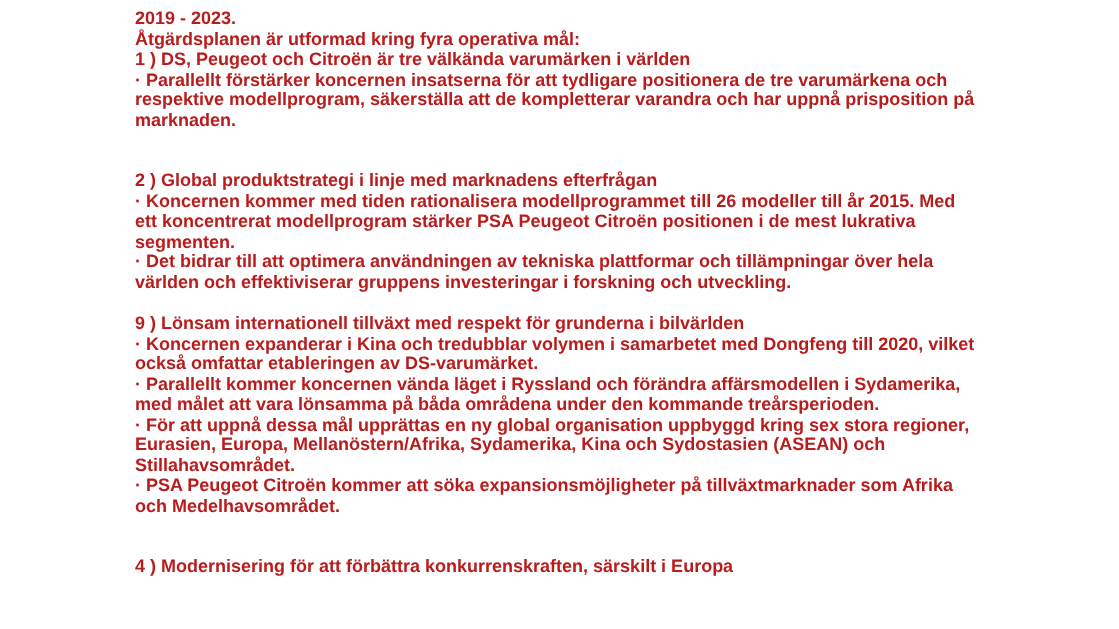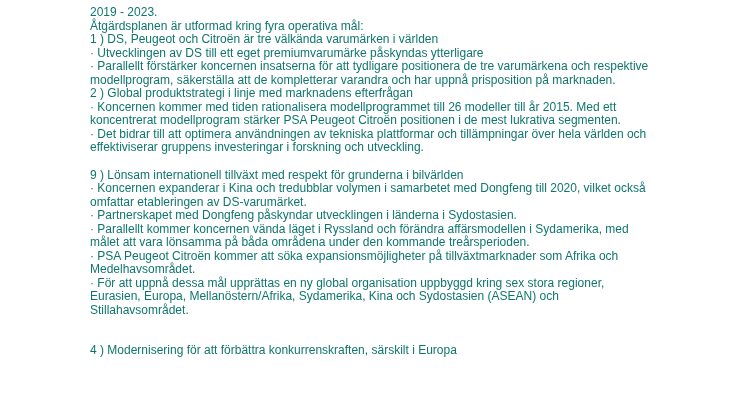--- a/index.html
+++ b/index.html
@@ -33,48 +33,46 @@
     margin: 0;
     padding: 0;
     white-space: normal;
   }
   .top-line {
     margin-bottom: 13.5px;
   }
   .section {
     margin-top: 0;
   }
-  #sections .section:nth-child(2) { }
+  #sections .section:nth-child(2) { margin-top: 27px; }
   #sections .section:nth-child(3) { margin-top: 14px; }
   #sections .section:nth-child(4) { margin-top: 27px; }
 </style>
 </head>
 <body style="background: rgb(255, 255, 255);">
 
 <div class="viewport">
-  <div class="page" style="color: #0f766e;">
+  <div class="page" style="color: #b91c1c; font-weight: bold;">
     <p class="line top-line">2019 - 2023.</p>
     <p class="line intro-line">Åtgärdsplanen är utformad kring fyra operativa mål:</p>
     <div id="sections">
         <div class="section">
           <p class="line section-heading">1 ) DS, Peugeot och Citroën är tre välkända varumärken i världen</p>
-          <p class="line bullet-line">· Utvecklingen av DS till ett eget premiumvarumärke påskyndas ytterligare</p>
           <p class="line bullet-line">· Parallellt förstärker koncernen insatserna för att tydligare positionera de tre varumärkena och respektive modellprogram, säkerställa att de kompletterar varandra och har uppnå prisposition på marknaden.</p>
         </div>
         <div class="section">
           <p class="line section-heading">2 ) Global produktstrategi i linje med marknadens efterfrågan</p>
           <p class="line bullet-line">· Koncernen kommer med tiden rationalisera modellprogrammet till 26 modeller till år 2015. Med ett koncentrerat modellprogram stärker PSA Peugeot Citroën positionen i de mest lukrativa segmenten.</p>
           <p class="line bullet-line">· Det bidrar till att optimera användningen av tekniska plattformar och tillämpningar över hela världen och effektiviserar gruppens investeringar i forskning och utveckling.</p>
         </div>
         <div class="section">
           <p class="line section-heading">9 ) Lönsam internationell tillväxt med respekt för grunderna i bilvärlden</p>
           <p class="line bullet-line">· Koncernen expanderar i Kina och tredubblar volymen i samarbetet med Dongfeng till 2020, vilket också omfattar etableringen av DS-varumärket.</p>
-          <p class="line bullet-line">· Partnerskapet med Dongfeng påskyndar utvecklingen i länderna i Sydostasien.</p>
           <p class="line bullet-line">· Parallellt kommer koncernen vända läget i Ryssland och förändra affärsmodellen i Sydamerika, med målet att vara lönsamma på båda områdena under den kommande treårsperioden.</p>
+          <p class="line bullet-line">· För att uppnå dessa mål upprättas en ny global organisation uppbyggd kring sex stora regioner, Eurasien, Europa, Mellanöstern/Afrika, Sydamerika, Kina och Sydostasien (ASEAN) och Stillahavsområdet.</p>
           <p class="line bullet-line">· PSA Peugeot Citroën kommer att söka expansionsmöjligheter på tillväxtmarknader som Afrika och Medelhavsområdet.</p>
-          <p class="line bullet-line">· För att uppnå dessa mål upprättas en ny global organisation uppbyggd kring sex stora regioner, Eurasien, Europa, Mellanöstern/Afrika, Sydamerika, Kina och Sydostasien (ASEAN) och Stillahavsområdet.</p>
         </div>
         <div class="section">
           <p class="line section-heading">4 ) Modernisering för att förbättra konkurrenskraften, särskilt i Europa</p>
         </div>
       </div>
   </div>
 </div>
 
 </body></html>

